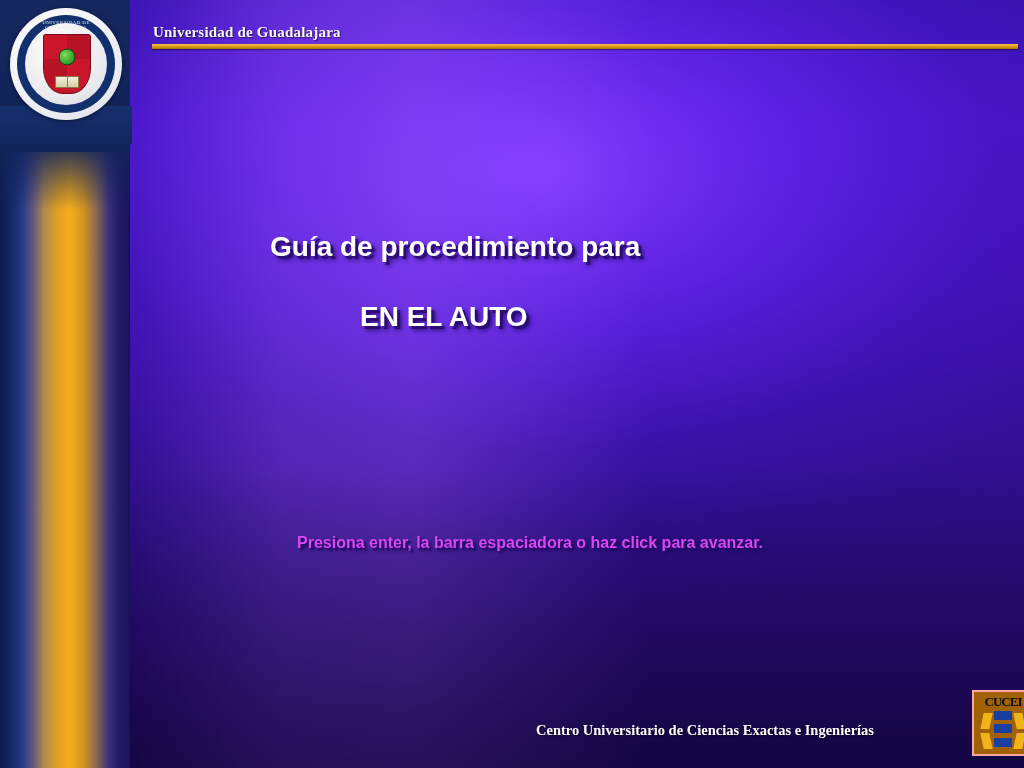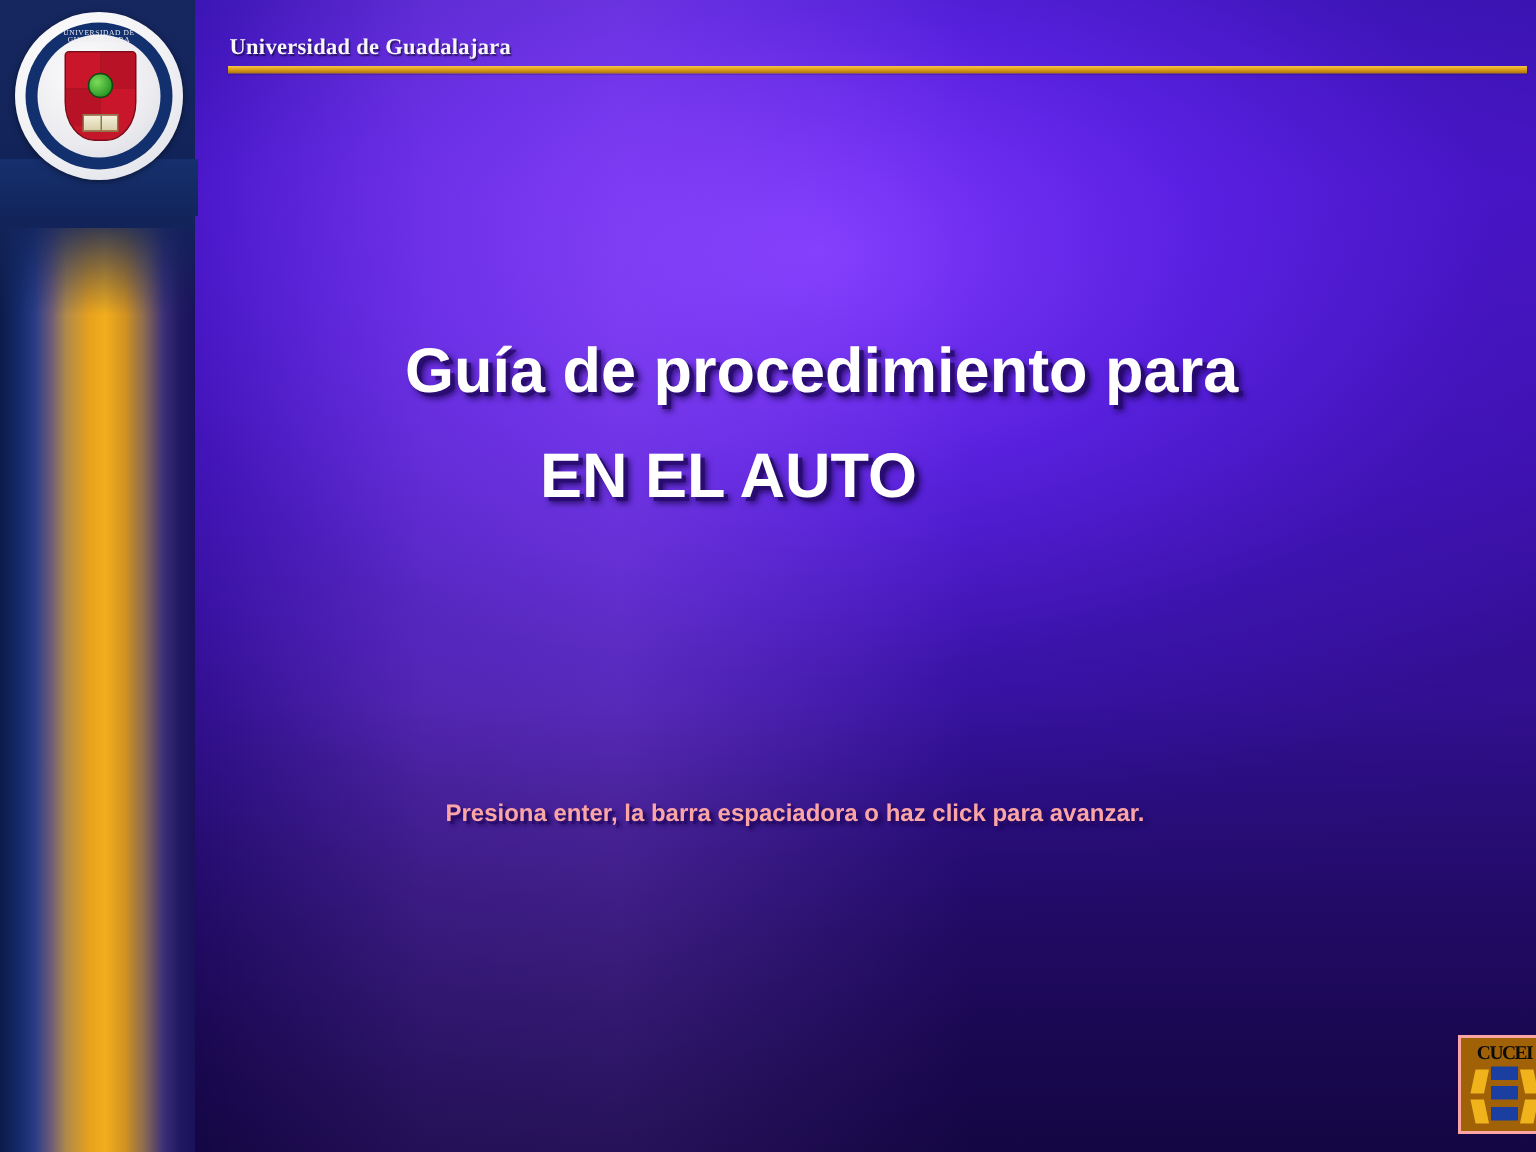--- a/index.html
+++ b/index.html
@@ -206,21 +206,21 @@
 
   
   .title-block {
     position: absolute;
     left: 180px;
     top: 212px;
     width: 700px;
   }
   .title-line {
     position: relative;
-    font-size: 42px;
+    font-size: 28px;
     font-weight: bold;
     color: #ffffff;
     line-height: 70px;
     white-space: nowrap;
     text-shadow:
       3px 3px 0 rgba(40, 10, 110, 0.85),
       4px 4px 4px rgba(20, 5, 70, 0.8);
   }
   .tl-1 { padding-left: 90px; }
   .tl-2 { padding-left: 180px; }
@@ -228,21 +228,21 @@
 
   
   .subtitle {
     position: absolute;
     left: 180px;
     top: 530px;
     width: 700px;
     text-align: center;
     font-size: 16px;
     font-weight: bold;
-    color: #fca5a5;
+    color: #d946ef;
     line-height: 26px;
     text-shadow:
       2px 2px 0 rgba(40, 10, 110, 0.85),
       3px 3px 3px rgba(20, 5, 70, 0.75);
   }
 
   
   .footer-text {
     position: absolute;
     left: 470px;
@@ -326,20 +326,21 @@
   <div class="header-title">Universidad de Guadalajara</div>
   <div class="header-rule"></div>
 
   <div class="title-block">
     <div class="title-line tl-1">Guía de procedimiento para</div>
     <div class="title-line tl-3">EN EL AUTO</div>
   </div>
 
   <div class="subtitle">Presiona enter, la barra espaciadora o haz click  para avanzar.</div>
 
+  <div class="footer-text">Centro Universitario de Ciencias Exactas e Ingenierías</div>
 
   <div class="cucei-logo">
     <div class="cucei-word">CUCEI</div>
     <div class="cucei-mark">
       <div class="bar" style="left:8px; top:2px; width:9px; height:16px; transform: skewX(-12deg);"></div>
       <div class="bar" style="left:41px; top:2px; width:9px; height:16px; transform: skewX(12deg);"></div>
       <div class="bluebar" style="left:20px; top:0px; width:18px; height:9px;"></div>
       <div class="bluebar" style="left:20px; top:13px; width:18px; height:9px;"></div>
       <div class="bar" style="left:8px; top:22px; width:9px; height:16px; transform: skewX(12deg);"></div>
       <div class="bar" style="left:41px; top:22px; width:9px; height:16px; transform: skewX(-12deg);"></div>

